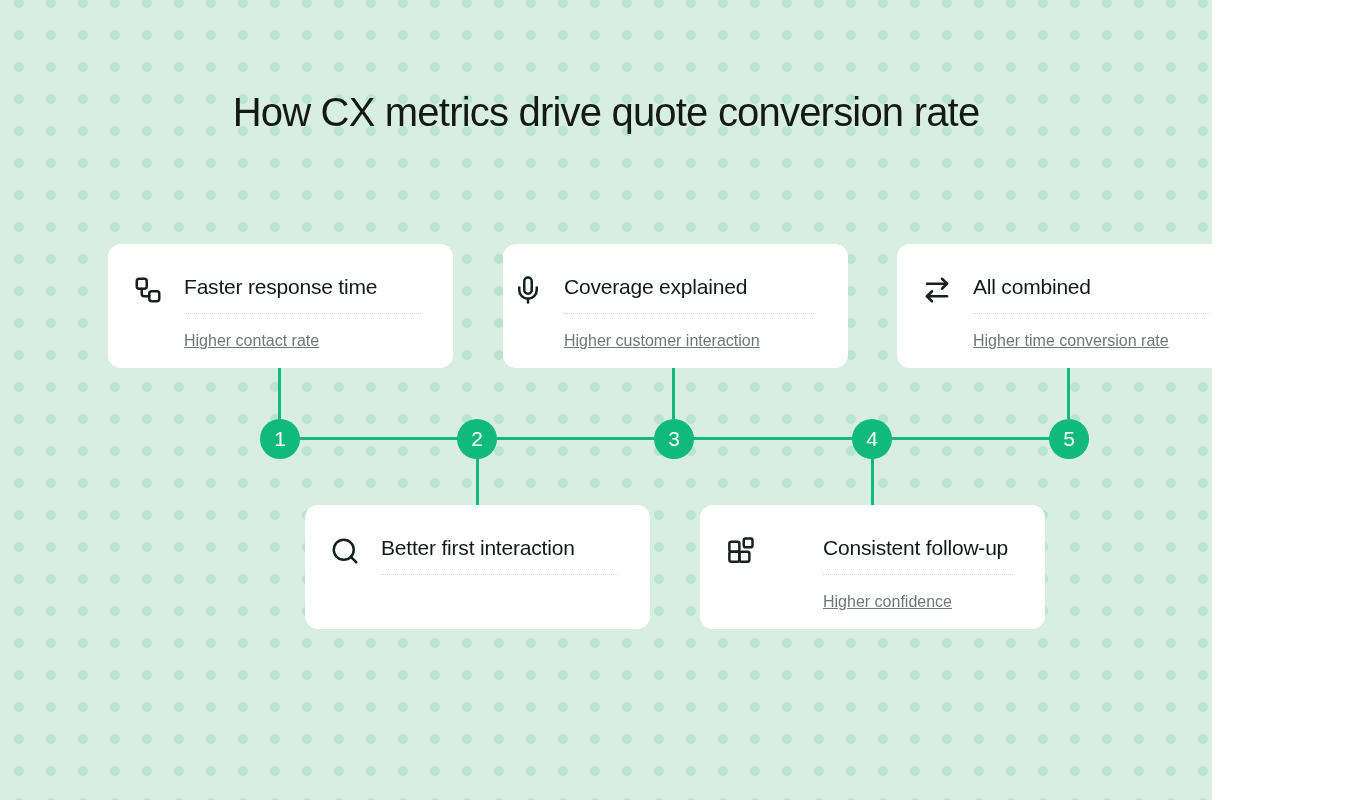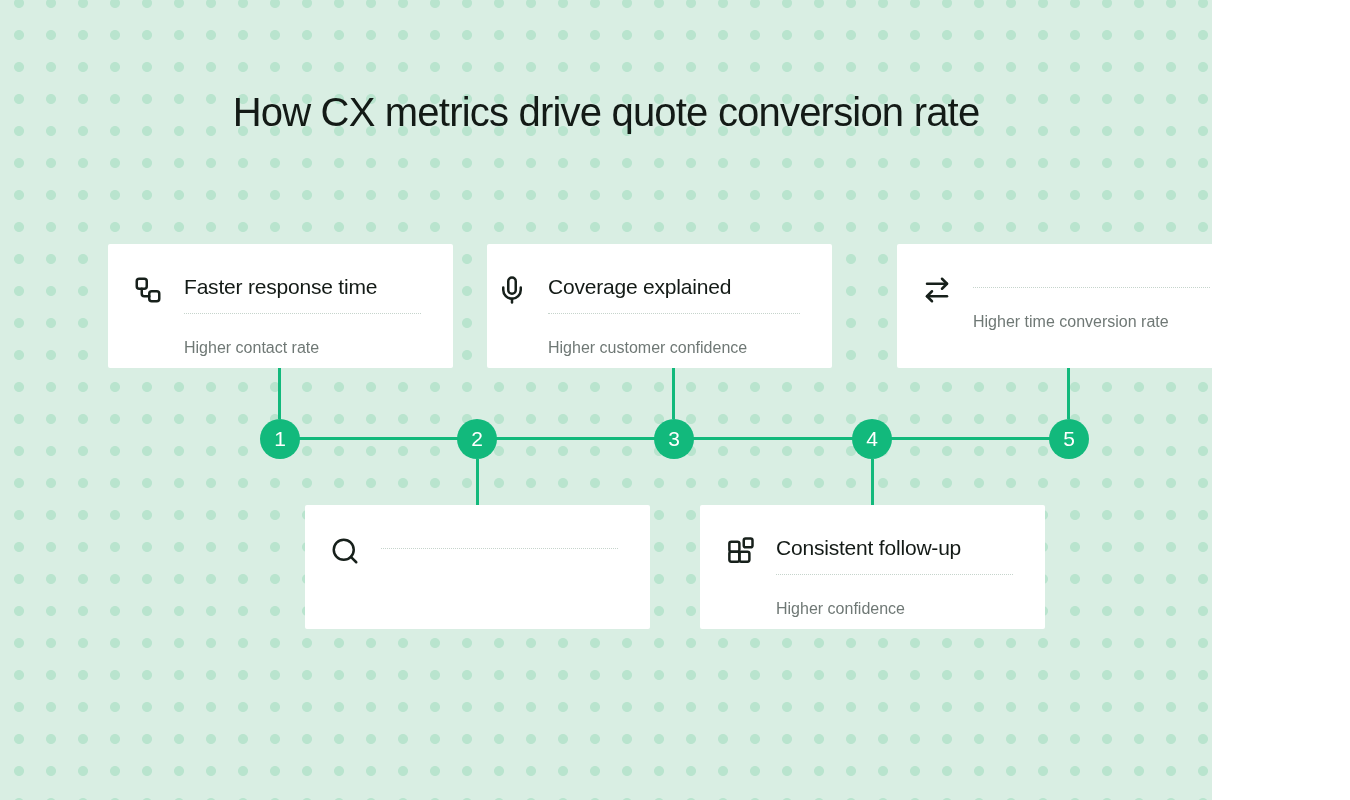--- a/index.html
+++ b/index.html
@@ -35,36 +35,36 @@
     position:absolute; top:419px;
     width:40px; height:40px; border-radius:50%;
     background:var(--accent,#12b97c); color:#ffffff;
     display:flex; align-items:center; justify-content:center;
     font-size:21px; font-weight:400;
   }
   .node-1 { left:260px; } .node-2 { left:457px; } .node-3 { left:654px; }
   .node-4 { left:852px; } .node-5 { left:1049px; }
   .card {
     position:absolute; width:345px; height:124px;
-    background:var(--card,#ffffff); border-radius:2px;
+    background:var(--card,#ffffff); border-radius:13px;
     box-sizing:border-box;
     display:flex; align-items:flex-start;
     padding:30px 32px 0 25px;
   }
   .card-1 { left:108px; top:244px; }
   .card-2 { left:305px; top:505px; }
-  .card-3 { left:487px; top:244px;padding-left:10px; }
-  .card-4 { left:700px; top:505px; }
+  .card-3 { left:503px; top:244px;padding-left:10px; }
+  .card-4 { left:700px; top:505px;gap:47px; }
   .card-5 { left:897px; top:244px; }
   .card-icon { width:30px; height:30px; flex:none; margin-top:1px; color:#17201b; }
   .card-icon svg { width:100%; height:100%; display:block; }
   .card-body { flex:1; margin-left:21px; min-width:0; }
   .card-title { font-size:21px; line-height:26px; font-weight:500; color:var(--title_text,#161d19); letter-spacing:-0.2px; }
   .card-divider { border-top:1px dotted var(--divider,#c6d4cc); margin-top:13px; height:0; }
-  .card-subtitle { font-size:16px; line-height:19px; color:var(--subtitle_text,#6f7875); margin-top:24px; }
+  .card-subtitle { font-size:16px; line-height:19px; color:var(--subtitle_text,#6f7875); margin-top:17px;text-decoration:underline; }
 </style>
 </head>
 <body>
 
 <div class="canvas" style="--background: #d9eee3; --dot: #b9e4ce; --accent: #12b97c; --card: #ffffff; --title_text: #131a16; --subtitle_text: #6f7875; --divider: #c6d4cc;">
 
   <h1 class="page-title">How CX metrics drive quote conversion rate</h1>
 
   <div class="hline"></div>
   <div class="vline v1"></div>
@@ -95,36 +95,37 @@
   </div>
 
   <div class="card card-2">
     <span class="card-icon">
       <svg viewBox="0 0 24 24" fill="none" stroke="currentColor" stroke-width="2" stroke-linecap="round" stroke-linejoin="round">
         <circle cx="11" cy="11" r="8"></circle>
         <path d="m21 21-4.3-4.3"></path>
       </svg>
     </span>
     <div class="card-body">
+      <div class="card-title">Better first interaction</div>
       <div class="card-divider"></div>
     </div>
   </div>
 
   <div class="card card-3">
     <span class="card-icon">
       <svg viewBox="0 0 24 24" fill="none" stroke="currentColor" stroke-width="2" stroke-linecap="round" stroke-linejoin="round">
         <path d="M12 2a3 3 0 0 0-3 3v7a3 3 0 0 0 6 0V5a3 3 0 0 0-3-3Z"></path>
         <path d="M19 10v2a7 7 0 0 1-14 0v-2"></path>
         <line x1="12" x2="12" y1="19" y2="22"></line>
       </svg>
     </span>
     <div class="card-body">
       <div class="card-title">Coverage explained</div>
       <div class="card-divider"></div>
-      <div class="card-subtitle">Higher customer confidence</div>
+      <div class="card-subtitle">Higher customer interaction</div>
     </div>
   </div>
 
   <div class="card card-4">
     <span class="card-icon">
       <svg viewBox="0 0 24 24" fill="none" stroke="currentColor" stroke-width="2" stroke-linecap="round" stroke-linejoin="round">
         <rect x="3.5" y="4.5" width="8" height="8" rx="1.5"></rect>
         <rect x="3.5" y="12.5" width="8" height="8" rx="1.5"></rect>
         <rect x="11.5" y="12.5" width="8" height="8" rx="1.5"></rect>
         <rect x="15" y="2" width="7" height="7" rx="1.5"></rect>
@@ -140,18 +141,19 @@
   <div class="card card-5">
     <span class="card-icon">
       <svg viewBox="0 0 24 24" fill="none" stroke="currentColor" stroke-width="2" stroke-linecap="round" stroke-linejoin="round">
         <path d="m16 3 4 4-4 4"></path>
         <path d="M20 7H4"></path>
         <path d="m8 21-4-4 4-4"></path>
         <path d="M4 17h16"></path>
       </svg>
     </span>
     <div class="card-body">
+      <div class="card-title">All combined</div>
       <div class="card-divider"></div>
       <div class="card-subtitle">Higher time conversion rate</div>
     </div>
   </div>
 
 </div>
 
 </body></html>

